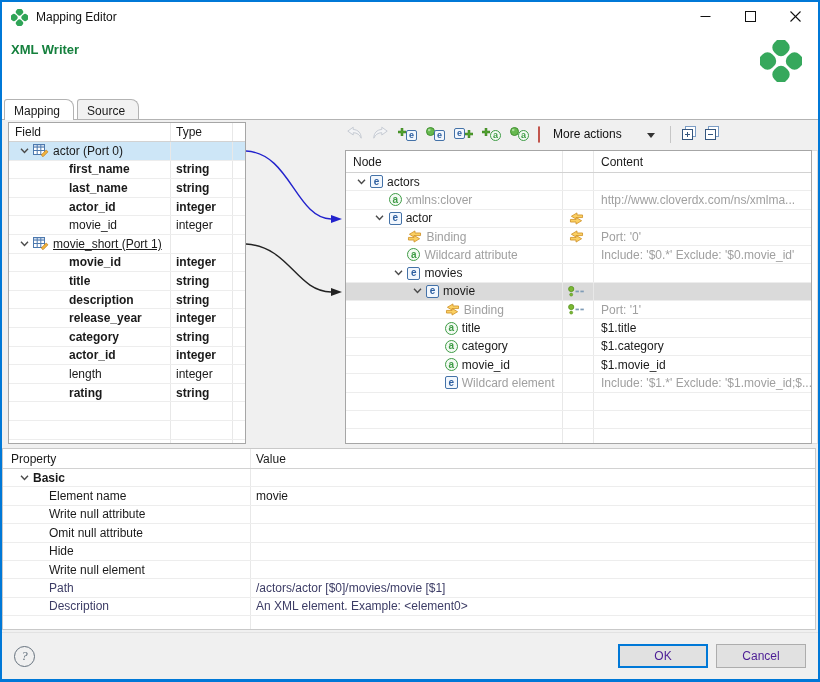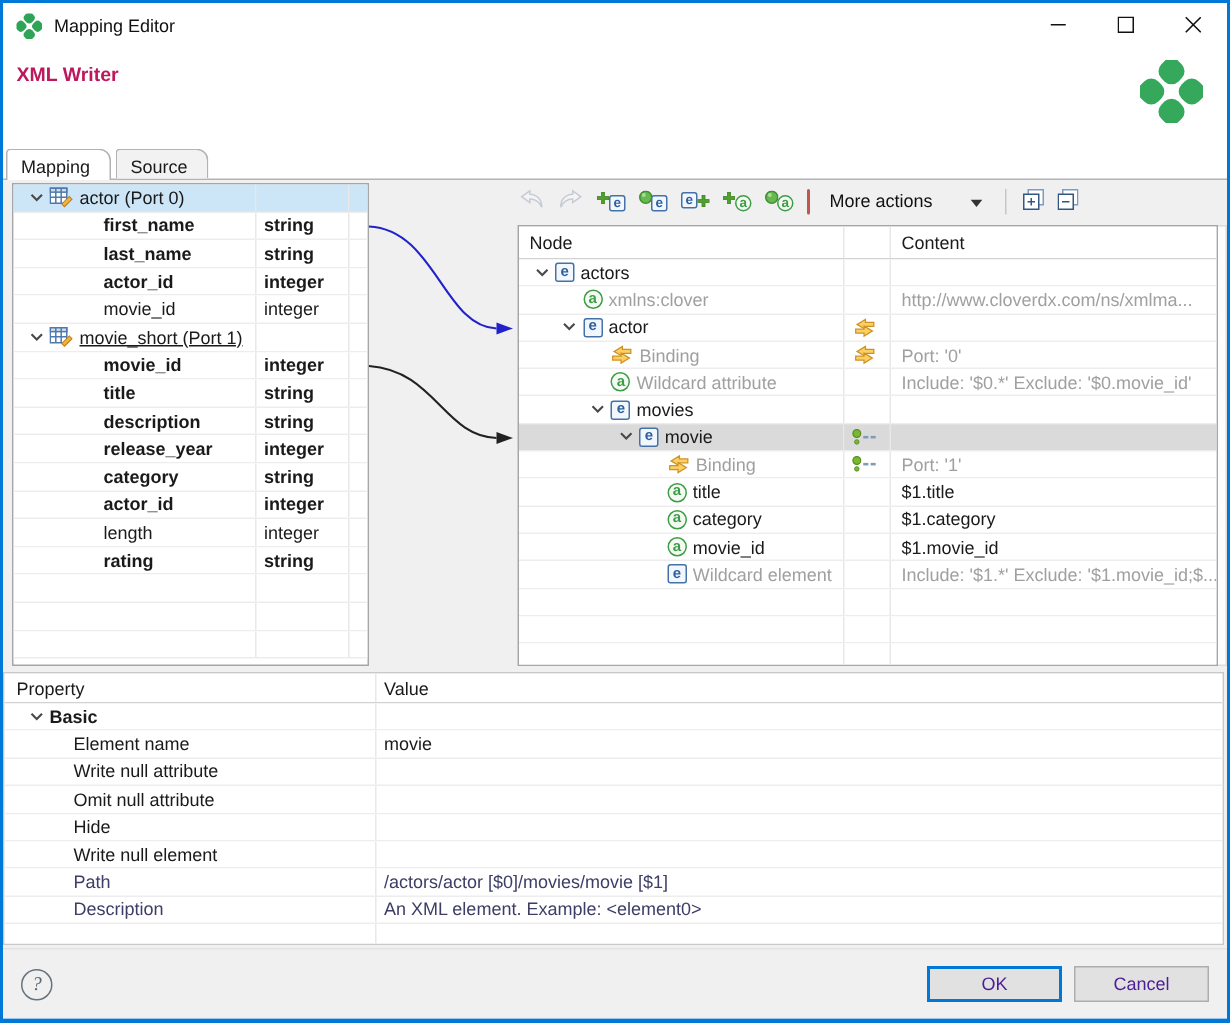--- a/index.html
+++ b/index.html
@@ -11,21 +11,21 @@
     overflow:hidden;
   }
   
   .titlebar{height:30px;display:flex;align-items:center;padding-left:9px;background:#fff;position:relative;}
   .titlebar .app-icon{width:17px;height:17px;margin-right:8px;display:inline-flex;}
   .title-text{font-size:12px;color:#111;}
   .win-controls{position:absolute;right:0;top:0;height:30px;display:flex;}
   .win-btn{width:45px;height:30px;display:flex;align-items:center;justify-content:center;background:#fff;border:none;padding:0;}
   
   .header{height:68px;position:relative;background:#fff;}
-  .page-title{position:absolute;left:9px;top:10px;font-size:13px;font-weight:bold;color:#be185d;}
+  .page-title{position:absolute;left:9px;top:10px;font-size:13px;font-weight:bold;color:#15803d;}
   .logo{position:absolute;right:16px;top:8px;}
   
   .tabbar{height:20px;background:#fff;border-bottom:1px solid #b3b3b3;display:flex;align-items:flex-end;padding-left:2px;position:relative;z-index:2;}
   .tab{height:20px;padding:2px 13px 0 9px;border:1px solid #b3b3b3;border-bottom:none;
        border-radius:3px 8px 0 0;margin-right:3px;background:#f2f2f2;display:flex;align-items:center;}
   .tab.active{background:#fff;position:relative;margin-bottom:-1px;height:21px;z-index:3;}
   
   .content{position:relative;height:512px;background:#f0f0f0;}
   .tree{position:absolute;background:#fff;border:1px solid #a6a6a6;overflow:hidden;}
   #field-tree{left:6px;top:2px;width:238px;height:322px;}
@@ -129,20 +129,29 @@
     <div class="tab active">
       <span>Mapping</span>
     </div>
     <div class="tab">
       <span>Source</span>
     </div>
   </div>
 
   <div class="content">
     <div class="tree" id="field-tree">
+        <div class="thead" style="height: 19px;">
+          <div class="cell" style="width: 162px; padding-left: 6px;">
+            <span>Field</span>
+          </div>
+          <div class="cell" style="width: 62px; padding-left: 5px;">
+            <span>Type</span>
+          </div>
+          <div class="cell last"></div>
+        </div>
         <div class="trow sel-blue" style="height: 18.6px;">
           <div class="cell" style="width: 162px; padding-left: 6px;">
             <span class="chev-slot">
               <svg width="9" height="6" viewBox="0 0 9 6">
                 <path d="M1 0.8 L4.5 4.4 L8 0.8" fill="none" stroke="#4a4a4a" stroke-width="1.4"></path>
               </svg>
             </span>
             <span class="node-icon">
               <svg width="16" height="15" viewBox="0 0 16 15">
                 <rect x="0.5" y="1.5" width="11" height="10" fill="#fff" stroke="#4d79ae"></rect>

